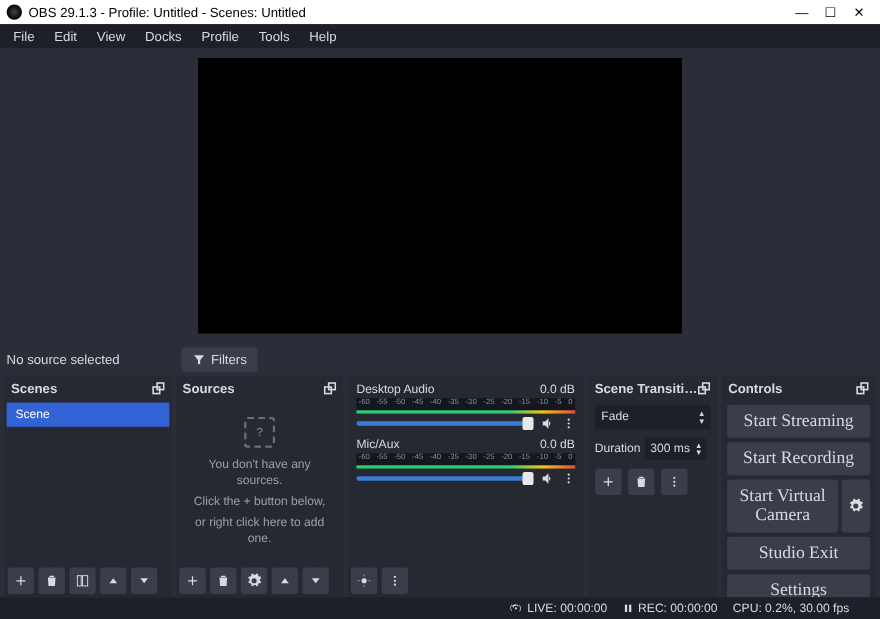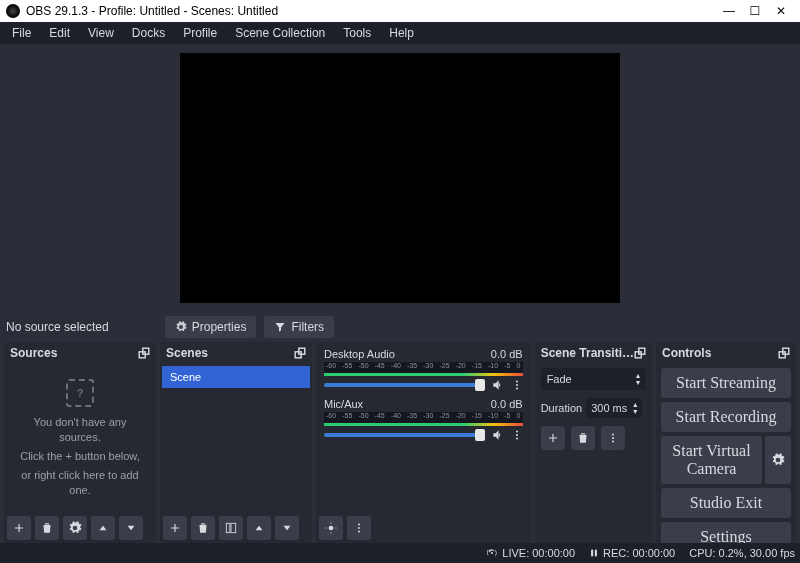--- a/index.html
+++ b/index.html
@@ -229,21 +229,21 @@
     justify-content:space-between;
     align-items:center;
   }
   .statusbar {
     height: 20px;
     background: var(--bg-darker);
     display:flex;
     align-items:center;
     justify-content:flex-end;
     gap: 14px;
-    padding: 0 5px;
+    padding: 0 28px;
     font-size: 11px;
     color: var(--text-main);
   }
   .status-item { display:flex; align-items:center; gap:4px; }
   svg { display:block; }
   .popout-icon { fill: var(--text-main); }
   .vc-row { display:flex; gap:3px; margin: 2px 3px; }
   .vc-row .ctrl-btn { flex:1; margin:0; }
   .vc-row .icon-btn { width:26px; height:auto; }
 </style>
@@ -258,52 +258,86 @@
   <div class="win-btn">☐</div>
   <div class="win-btn">✕</div>
 </div>
 
 <div class="menubar">
   <div class="menu-item">File</div>
   <div class="menu-item">Edit</div>
   <div class="menu-item">View</div>
   <div class="menu-item">Docks</div>
   <div class="menu-item">Profile</div>
-  <div class="menu-item">Scene Collection</div>
   <div class="menu-item">Tools</div>
   <div class="menu-item">Help</div>
 </div>
 
 <div class="preview-area">
   <div class="preview-canvas"></div>
 </div>
 
 <div class="src-toolbar">
   <span class="label">No source selected</span>
   <div style="flex:0 0 40px"></div>
-  <div class="tool-btn">
-    <span>
-      <svg width="12" height="12" viewBox="0 0 24 24">
-          <path fill="#d8dadf" d="M12 8a4 4 0 100 8 4 4 0 000-8zm9 4l2 1-1 3-2-.5-2 2 .5 2-3 1-1-2h-3l-1 2-3-1 .5-2-2-2-2 .5-1-3 2-1v-3l-2-1 1-3 2 .5 2-2-.5-2 3-1 1 2h3l1-2 3 1-.5 2 2 2 2-.5 1 3-2 1v3z" opacity=".9"></path>
-        </svg>
-    </span>
-    <span>Properties</span>
-  </div>
   <div class="tool-btn">
     <span>
       <svg width="12" height="12" viewBox="0 0 24 24">
           <path fill="#d8dadf" d="M3 4h18l-7 9v6l-4 2v-8z"></path>
         </svg>
     </span>
     <span>Filters</span>
   </div>
 </div>
 
 <div class="docks">
 
+  <div class="dock scenes">
+    <div class="dock-header">
+      <span>Scenes</span>
+      <span>
+          <svg class="popout-icon" width="12" height="12" viewBox="0 0 10 10">
+            <rect x="1" y="4" width="5" height="5" fill="none" stroke="#d8dadf" stroke-width="1.2"></rect>
+            <rect x="4" y="1" width="5" height="5" fill="none" stroke="#d8dadf" stroke-width="1.2"></rect>
+          </svg>
+        </span>
+    </div>
+    <div class="dock-body">
+      <div class="list-item selected">Scene</div>
+    </div>
+    <div class="dock-footer">
+      <div class="icon-btn">
+          <svg width="14" height="14" viewBox="0 0 24 24">
+            <path fill="#d8dadf" d="M11 5h2v6h6v2h-6v6h-2v-6H5v-2h6z"></path>
+          </svg>
+        </div>
+      <div class="icon-btn">
+          <svg width="14" height="14" viewBox="0 0 24 24">
+            <path fill="#d8dadf" d="M6 7h12l-1 13H7zM9 4h6l1 2H8z"></path>
+          </svg>
+        </div>
+      <div class="icon-btn">
+          <svg width="14" height="14" viewBox="0 0 24 24">
+            <rect x="4" y="4" width="6" height="16" fill="none" stroke="#d8dadf" stroke-width="1.5"></rect>
+            <rect x="12" y="4" width="8" height="16" fill="none" stroke="#d8dadf" stroke-width="1.5"></rect>
+          </svg>
+        </div>
+      <div class="icon-btn">
+          <svg width="14" height="14" viewBox="0 0 24 24">
+            <path fill="#d8dadf" d="M12 8l6 8H6z"></path>
+          </svg>
+        </div>
+      <div class="icon-btn">
+          <svg width="14" height="14" viewBox="0 0 24 24">
+            <path fill="#d8dadf" d="M12 16l-6-8h12z"></path>
+          </svg>
+        </div>
+    </div>
+  </div>
+
   <div class="dock sources">
     <div class="dock-header">
       <span>Sources</span>
       <span>
           <svg class="popout-icon" width="12" height="12" viewBox="0 0 10 10">
             <rect x="1" y="4" width="5" height="5" fill="none" stroke="#d8dadf" stroke-width="1.2"></rect>
             <rect x="4" y="1" width="5" height="5" fill="none" stroke="#d8dadf" stroke-width="1.2"></rect>
           </svg>
         </span>
     </div>
@@ -322,63 +356,20 @@
           </svg>
         </div>
       <div class="icon-btn">
           <svg width="14" height="14" viewBox="0 0 24 24">
             <path fill="#d8dadf" d="M6 7h12l-1 13H7zM9 4h6l1 2H8z"></path>
           </svg>
         </div>
       <div class="icon-btn">
           <svg width="14" height="14" viewBox="0 0 24 24">
             <path fill="#d8dadf" d="M12 8a4 4 0 100 8 4 4 0 000-8zm9 4l2 1-1 3-2-.5-2 2 .5 2-3 1-1-2h-3l-1 2-3-1 .5-2-2-2-2 .5-1-3 2-1v-3l-2-1 1-3 2 .5 2-2-.5-2 3-1 1 2h3l1-2 3 1-.5 2 2 2 2-.5 1 3-2 1v3z"></path>
-          </svg>
-        </div>
-      <div class="icon-btn">
-          <svg width="14" height="14" viewBox="0 0 24 24">
-            <path fill="#d8dadf" d="M12 8l6 8H6z"></path>
-          </svg>
-        </div>
-      <div class="icon-btn">
-          <svg width="14" height="14" viewBox="0 0 24 24">
-            <path fill="#d8dadf" d="M12 16l-6-8h12z"></path>
-          </svg>
-        </div>
-    </div>
-  </div>
-
-  <div class="dock scenes">
-    <div class="dock-header">
-      <span>Scenes</span>
-      <span>
-          <svg class="popout-icon" width="12" height="12" viewBox="0 0 10 10">
-            <rect x="1" y="4" width="5" height="5" fill="none" stroke="#d8dadf" stroke-width="1.2"></rect>
-            <rect x="4" y="1" width="5" height="5" fill="none" stroke="#d8dadf" stroke-width="1.2"></rect>
-          </svg>
-        </span>
-    </div>
-    <div class="dock-body">
-      <div class="list-item selected">Scene</div>
-    </div>
-    <div class="dock-footer">
-      <div class="icon-btn">
-          <svg width="14" height="14" viewBox="0 0 24 24">
-            <path fill="#d8dadf" d="M11 5h2v6h6v2h-6v6h-2v-6H5v-2h6z"></path>
-          </svg>
-        </div>
-      <div class="icon-btn">
-          <svg width="14" height="14" viewBox="0 0 24 24">
-            <path fill="#d8dadf" d="M6 7h12l-1 13H7zM9 4h6l1 2H8z"></path>
-          </svg>
-        </div>
-      <div class="icon-btn">
-          <svg width="14" height="14" viewBox="0 0 24 24">
-            <rect x="4" y="4" width="6" height="16" fill="none" stroke="#d8dadf" stroke-width="1.5"></rect>
-            <rect x="12" y="4" width="8" height="16" fill="none" stroke="#d8dadf" stroke-width="1.5"></rect>
           </svg>
         </div>
       <div class="icon-btn">
           <svg width="14" height="14" viewBox="0 0 24 24">
             <path fill="#d8dadf" d="M12 8l6 8H6z"></path>
           </svg>
         </div>
       <div class="icon-btn">
           <svg width="14" height="14" viewBox="0 0 24 24">
             <path fill="#d8dadf" d="M12 16l-6-8h12z"></path>

